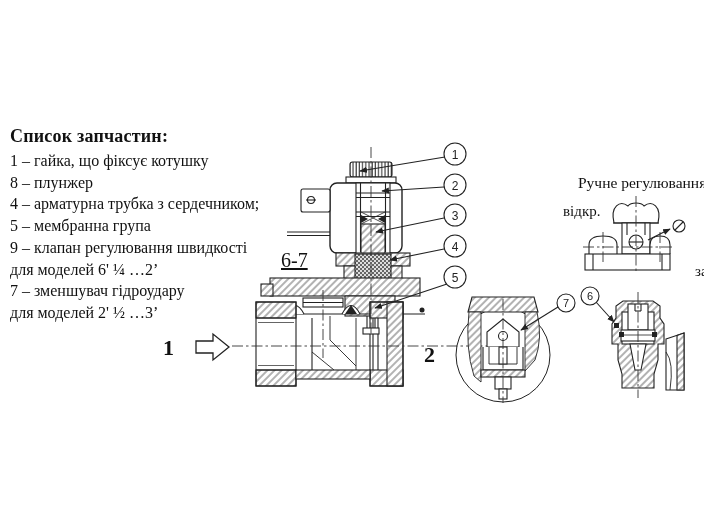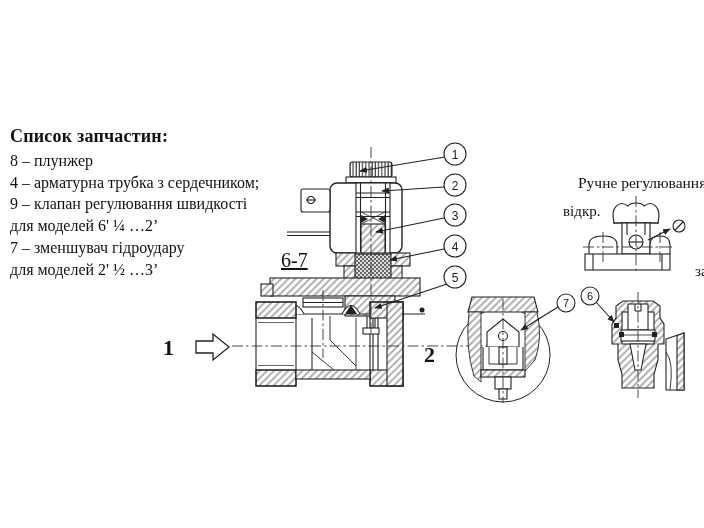--- a/index.html
+++ b/index.html
@@ -17,22 +17,24 @@
   svg text{font-family:"Liberation Sans",sans-serif;fill:#222;}
   .cl{stroke:#333;stroke-width:.9;stroke-dasharray:11 3 2.5 3;fill:none;}
 </style>
 </head>
 <body>
 
 <div id="page">
 
   <div id="parts">
     <div class="title">Список запчастин:</div>
+    <div class="item">1 – гайка, що фіксує котушку</div>
     <div class="item">8 – плунжер</div>
     <div class="item">4 – арматурна трубка з сердечником;</div>
+    <div class="item">5 – мембранна група</div>
     <div class="item">9 – клапан регулювання швидкості</div>
     <div class="item">для моделей 6' ¼ …2’</div>
     <div class="item">7 – зменшувач гідроудару</div>
     <div class="item">для моделей 2' ½ …3’</div>
   </div>
 
   <div class="t h-title" style="left:578px;top:174px;">Ручне регулювання</div>
   <div class="t small-lbl" style="left:563px;top:203px;text-align:center;">відкр.</div>
   <div class="t small-lbl" style="left:655px;top:263px;margin-left:40px;">закр.</div>
   <div class="t ref-lbl" style="left:281px;top:249px;">6-7</div>

